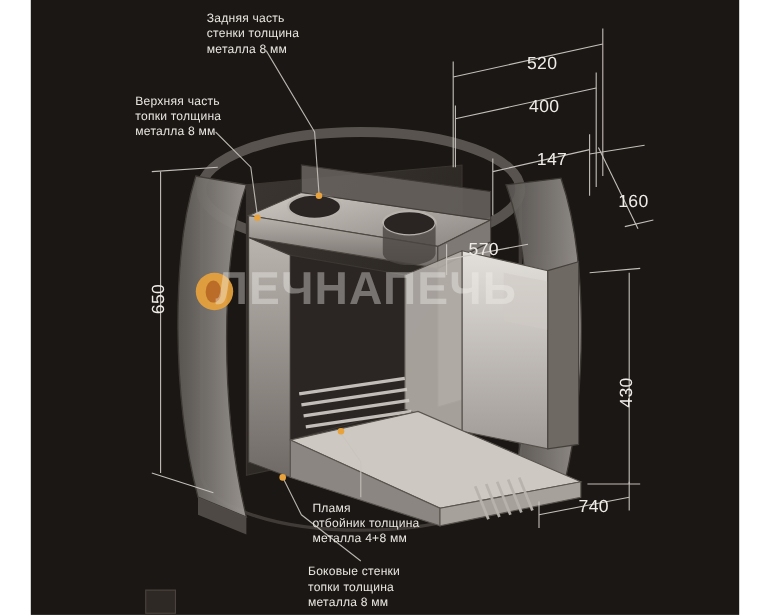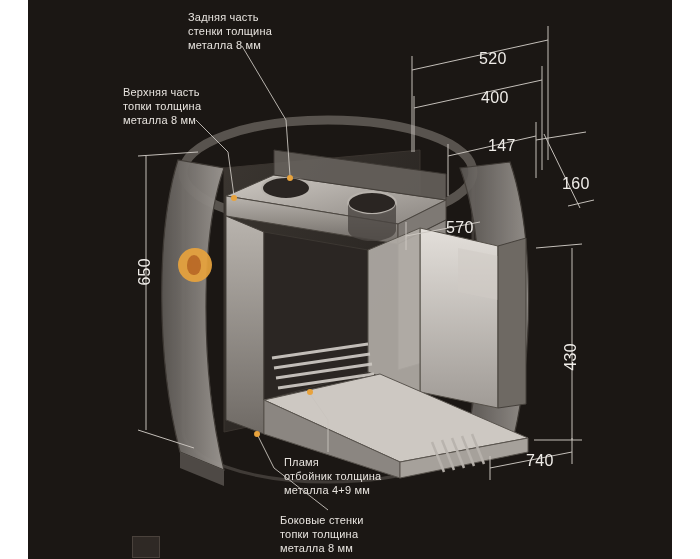--- a/index.html
+++ b/index.html
@@ -232,39 +232,40 @@
         <line x1="508" y1="248" x2="554" y2="244"></line>
         <line x1="506" y1="440" x2="554" y2="440"></line>
 
         <line x1="462" y1="468" x2="544" y2="452"></line>
         <line x1="462" y1="456" x2="462" y2="480"></line>
         <line x1="544" y1="438" x2="544" y2="464"></line>
       </g>
     </svg>
 
     <div class="watermark-dot"></div>
+    <div class="watermark-text">ЛЕЧНАПЕЧЬ</div>
 
     <div class="corner-box"></div>
 
     <div class="label" style="left:144px; top:10px;margin-left:16px;">Задняя часть
 стенки толщина
 металла 8 мм</div>
     <div class="label" style="left:95px; top:85px;">Верхняя часть
 топки толщина
 металла 8 мм</div>
     <div class="label" style="left:256px; top:455px;">Пламя
 отбойник толщина
-металла 4+9 мм</div>
+металла 4+8 мм</div>
     <div class="label" style="left:252px; top:513px;">Боковые стенки
 топки толщина
 металла 8 мм</div>
 
     <div class="dim" style="left:451px; top:50px;">520</div>
     <div class="dim" style="left:453px; top:89px;">400</div>
     <div class="dim" style="left:460px; top:137px;">147</div>
     <div class="dim" style="left:534px; top:175px;">160</div>
-    <div class="dim" style="left:398px; top:219px;margin-left:20px;">570</div>
+    <div class="dim" style="left:398px; top:219px;">570</div>
     <div class="dim vertical" style="left:108px; top:258px;">650</div>
     <div class="dim vertical" style="left:534px; top:343px;">430</div>
     <div class="dim" style="left:498px; top:452px;">740</div>
 
   </div>
 </div>
 
 </body></html>

